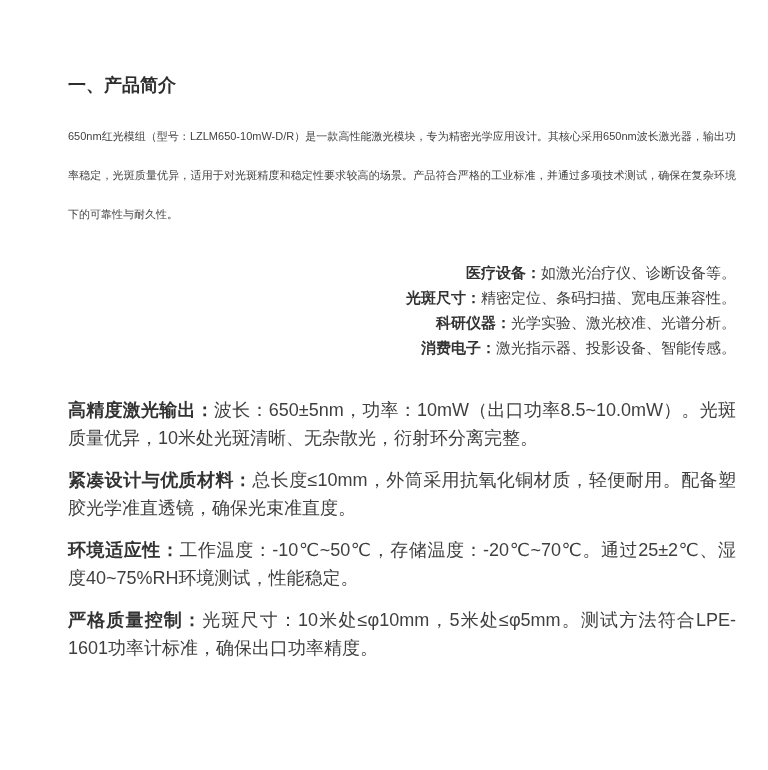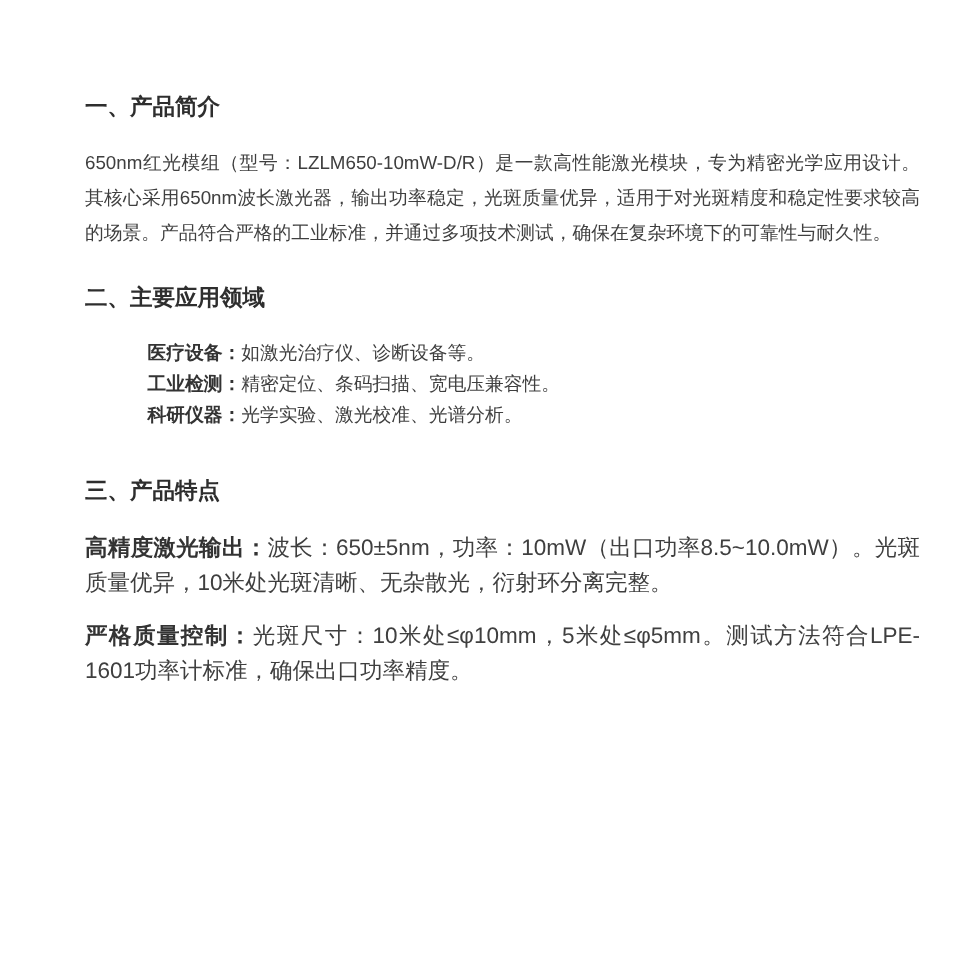--- a/index.html
+++ b/index.html
@@ -23,34 +23,34 @@
   }
   .doc-section { margin: 0; }
   .section-heading {
     font-size: 18px;
     font-weight: 700;
     color: #2e2e2e;
     margin: 0 0 21px 0;
     line-height: 22px;
   }
   .intro-para {
-    font-size: 15px;
-    line-height: 28px;
+    font-size: 11px;
+    line-height: 39px;
     text-align: justify;
     margin: 0 0 26px 0;
     color: #3f3f3f;
   }
   .app-list {
     list-style: none;
     margin: 0 0 36px 0;
     padding: 0 0 0 50px;
     font-size: 15px;
     line-height: 25px;
   }
-  .app-list li { margin: 0; }
+  .app-list li { margin: 0; text-align: right; }
   .bold-label {
     font-weight: 700;
     color: #333333;
   }
   .feature-para {
     font-size: 18px;
     line-height: 28px;
     text-align: justify;
     margin: 0 0 14px 0;
     color: #3f3f3f;
@@ -61,27 +61,28 @@
 <body>
 
 <div class="page">
 
   <section class="doc-section">
     <h2 class="section-heading">一、产品简介</h2>
     <p class="intro-para">650nm红光模组（型号：LZLM650-10mW-D/R）是一款高性能激光模块，专为精密光学应用设计。其核心采用650nm波长激光器，输出功率稳定，光斑质量优异，适用于对光斑精度和稳定性要求较高的场景。产品符合严格的工业标准，并通过多项技术测试，确保在复杂环境下的可靠性与耐久性。</p>
   </section>
 
   <section class="doc-section">
-    <h2 class="section-heading">二、主要应用领域</h2>
     <ul class="app-list">
       <li><span class="bold-label">医疗设备：</span><span>如激光治疗仪、诊断设备等。</span></li>
-      <li><span class="bold-label">工业检测：</span><span>精密定位、条码扫描、宽电压兼容性。</span></li>
+      <li><span class="bold-label">光斑尺寸：</span><span>精密定位、条码扫描、宽电压兼容性。</span></li>
       <li><span class="bold-label">科研仪器：</span><span>光学实验、激光校准、光谱分析。</span></li>
+      <li><span class="bold-label">消费电子：</span><span>激光指示器、投影设备、智能传感。</span></li>
     </ul>
   </section>
 
   <section class="doc-section">
-    <h2 class="section-heading">三、产品特点</h2>
     <p class="feature-para"><span class="bold-label">高精度激光输出：</span><span>波长：650±5nm，功率：10mW（出口功率8.5~10.0mW）。光斑质量优异，10米处光斑清晰、无杂散光，衍射环分离完整。</span></p>
+    <p class="feature-para"><span class="bold-label">紧凑设计与优质材料：</span><span>总长度≤10mm，外筒采用抗氧化铜材质，轻便耐用。配备塑胶光学准直透镜，确保光束准直度。</span></p>
+    <p class="feature-para"><span class="bold-label">环境适应性：</span><span>工作温度：-10℃~50℃，存储温度：-20℃~70℃。通过25±2℃、湿度40~75%RH环境测试，性能稳定。</span></p>
     <p class="feature-para"><span class="bold-label">严格质量控制：</span><span>光斑尺寸：10米处≤φ10mm，5米处≤φ5mm。测试方法符合LPE-1601功率计标准，确保出口功率精度。</span></p>
   </section>
 
 </div>
 
 </body></html>

